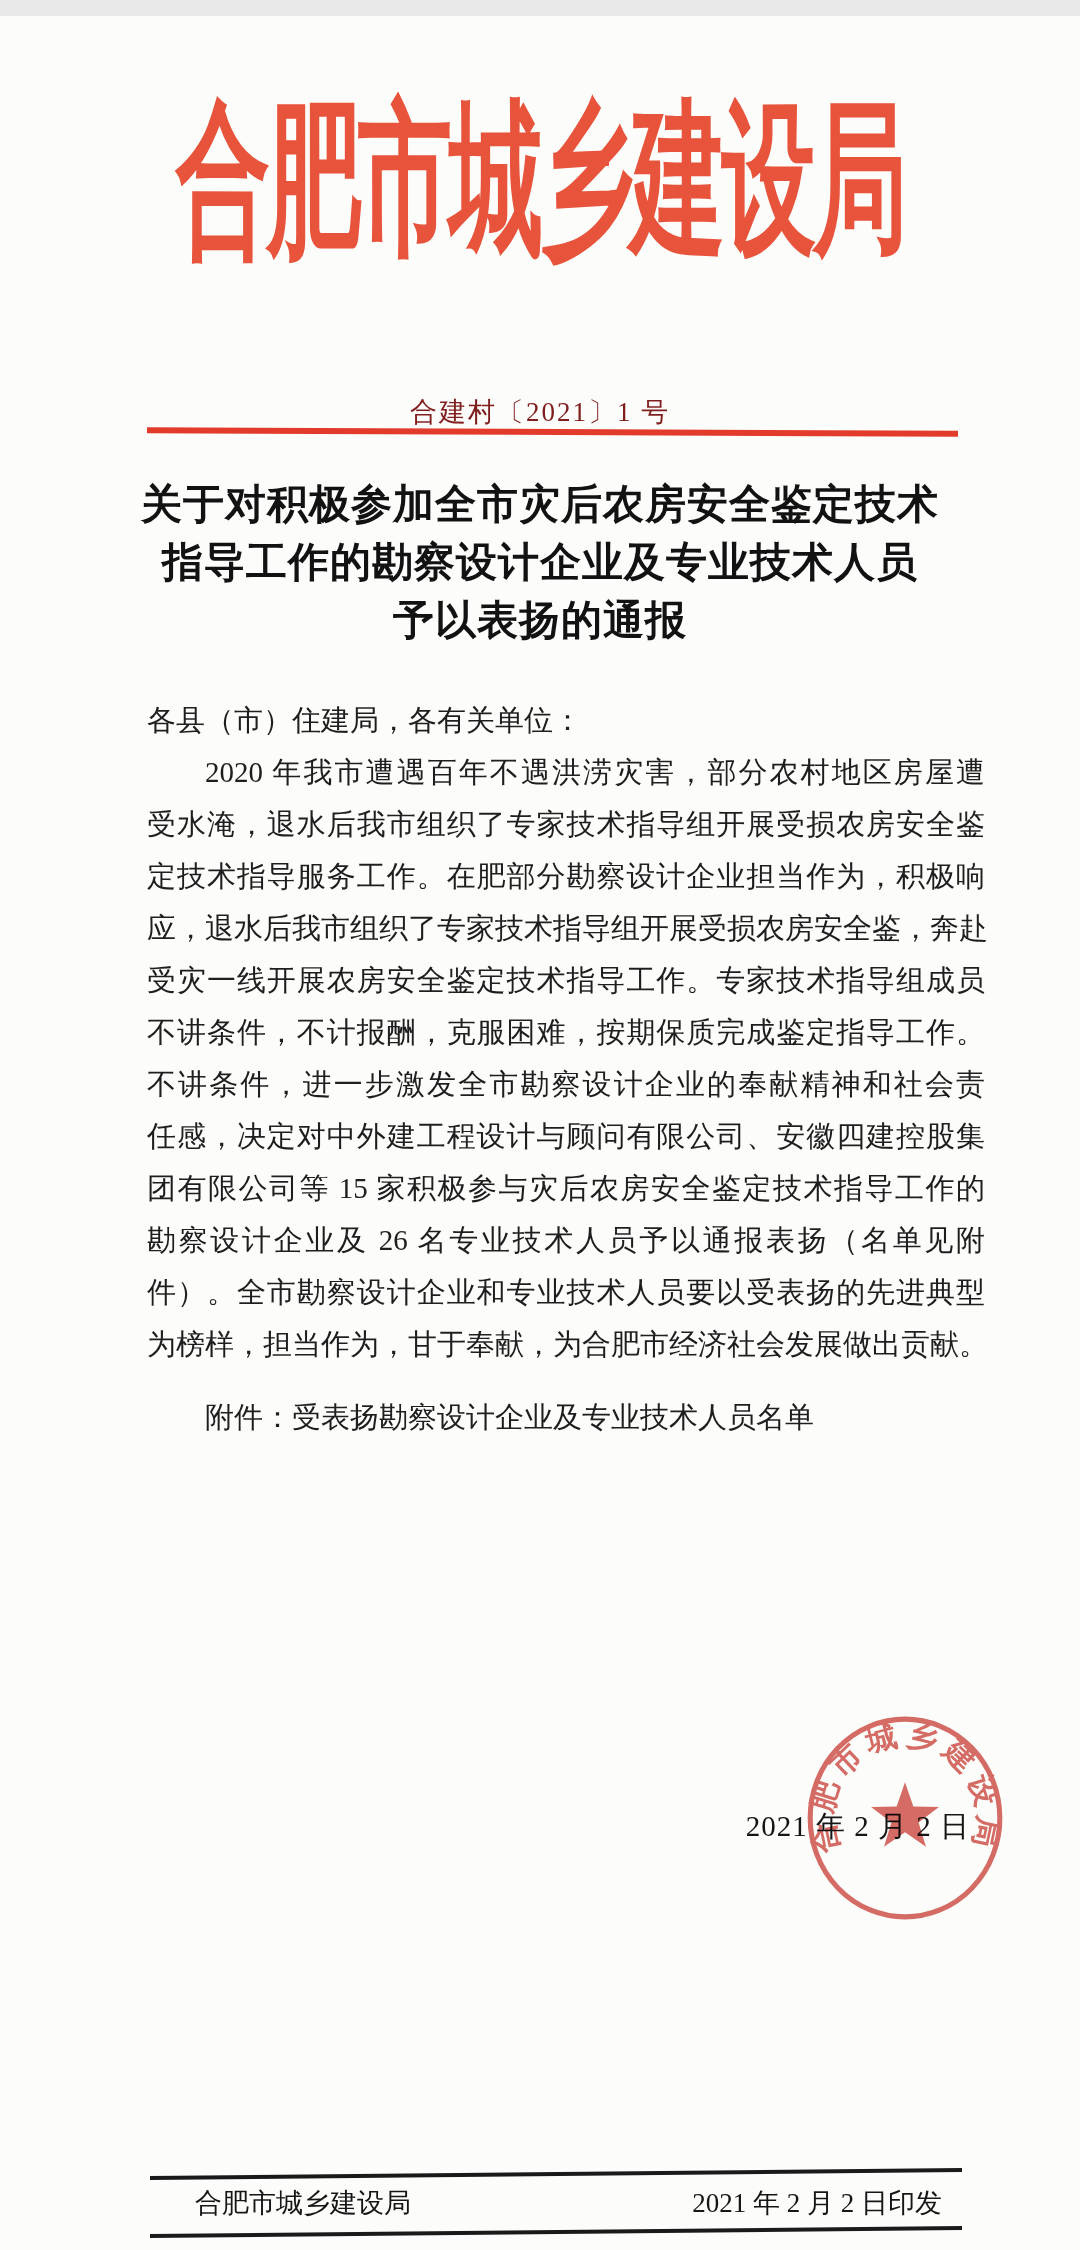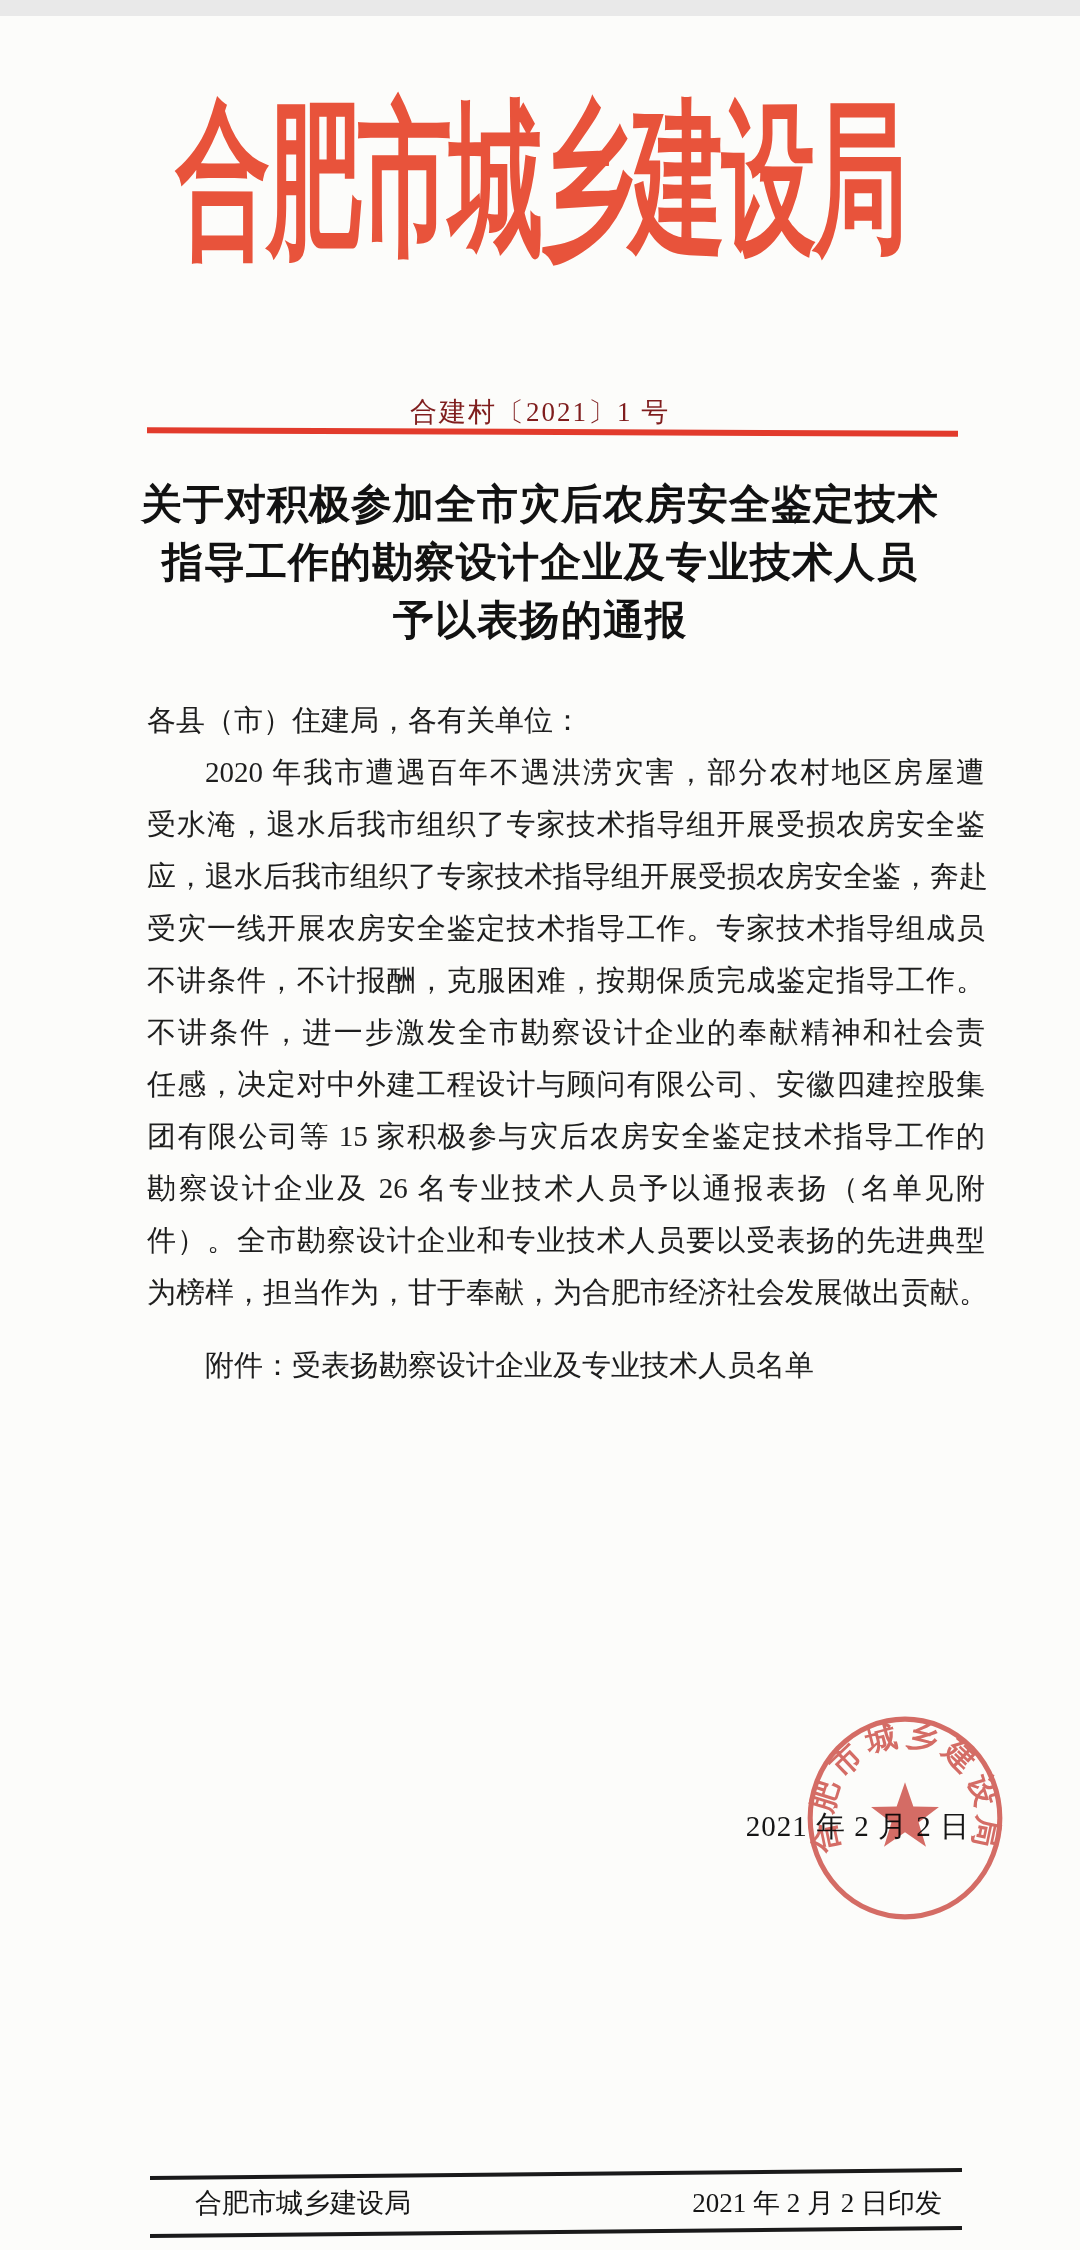--- a/index.html
+++ b/index.html
@@ -97,20 +97,21 @@
     <div>关于对积极参加全市灾后农房安全鉴定技术</div>
     <div>指导工作的勘察设计企业及专业技术人员</div>
     <div>予以表扬的通报</div>
   </div>
 
   <div class="body-block">
     <div class="salutation">各县（市）住建局，各有关单位：</div>
     <div>
       <div class="jline first">2020 年我市遭遇百年不遇洪涝灾害，部分农村地区房屋遭</div>
       <div class="jline">受水淹，退水后我市组织了专家技术指导组开展受损农房安全鉴</div>
+      <div class="jline">定技术指导服务工作。在肥部分勘察设计企业担当作为，积极响</div>
       <div class="jline">应，退水后我市组织了专家技术指导组开展受损农房安全鉴，奔赴</div>
       <div class="jline">受灾一线开展农房安全鉴定技术指导工作。专家技术指导组成员</div>
       <div class="jline">不讲条件，不计报酬，克服困难，按期保质完成鉴定指导工作。</div>
       <div class="jline">不讲条件，进一步激发全市勘察设计企业的奉献精神和社会责</div>
       <div class="jline">任感，决定对中外建工程设计与顾问有限公司、安徽四建控股集</div>
       <div class="jline">团有限公司等 15 家积极参与灾后农房安全鉴定技术指导工作的</div>
       <div class="jline">勘察设计企业及 26 名专业技术人员予以通报表扬（名单见附</div>
       <div class="jline">件）。全市勘察设计企业和专业技术人员要以受表扬的先进典型</div>
       <div class="jline">为榜样，担当作为，甘于奉献，为合肥市经济社会发展做出贡献。</div>
     </div>

